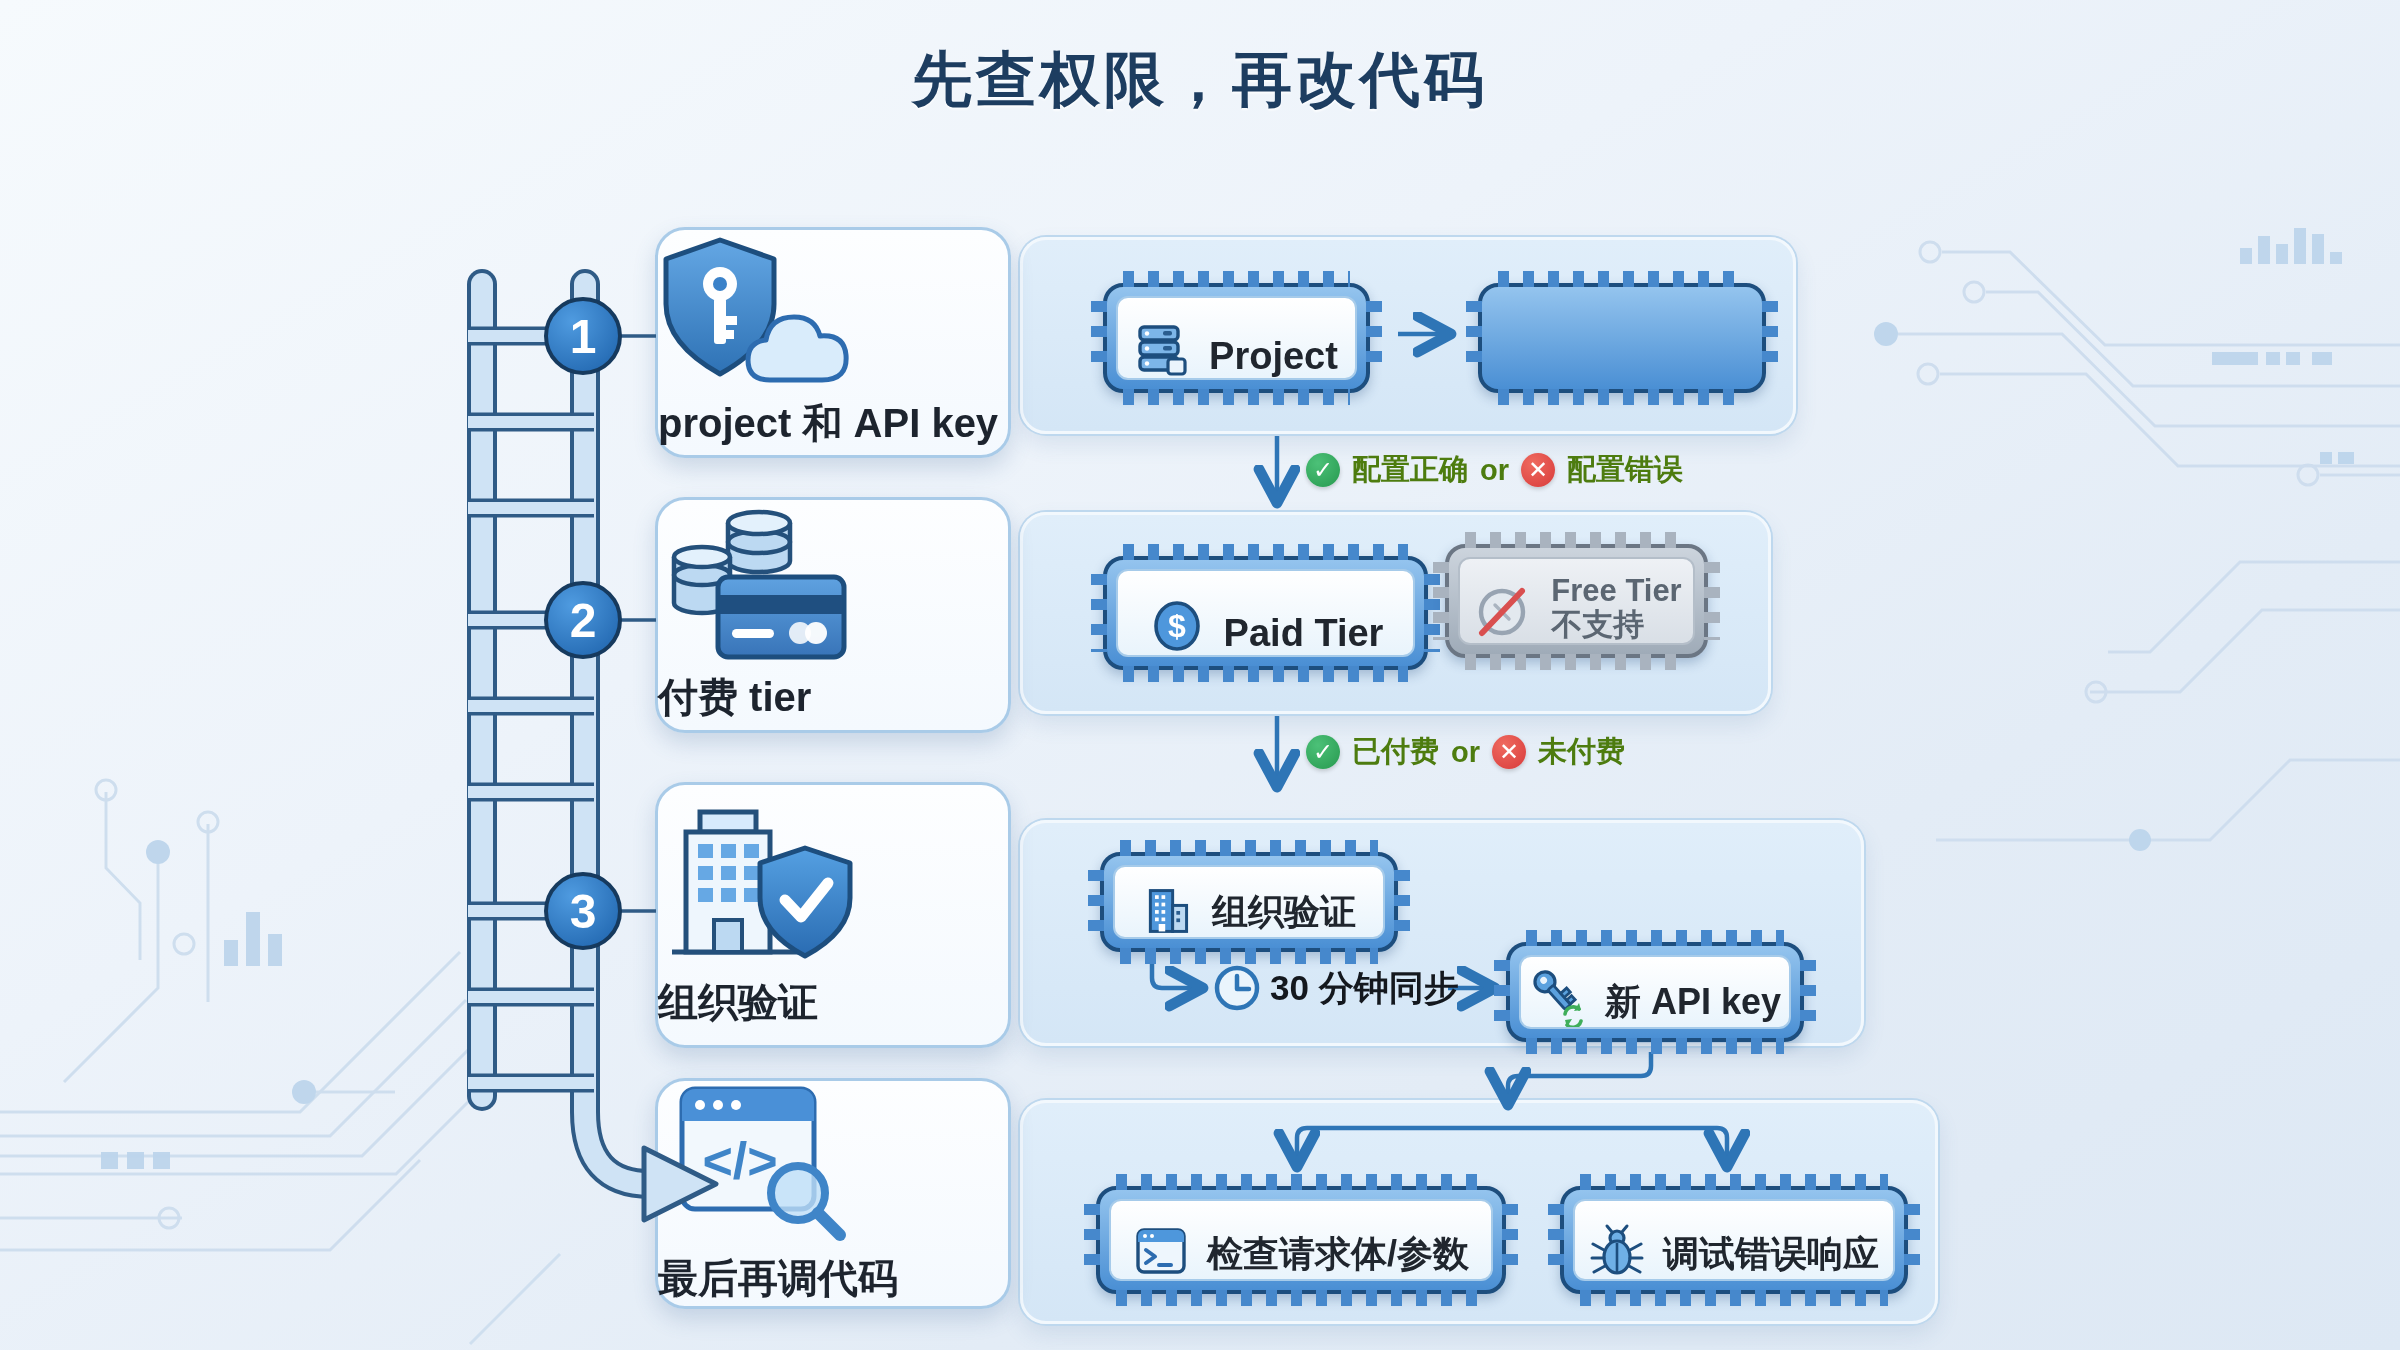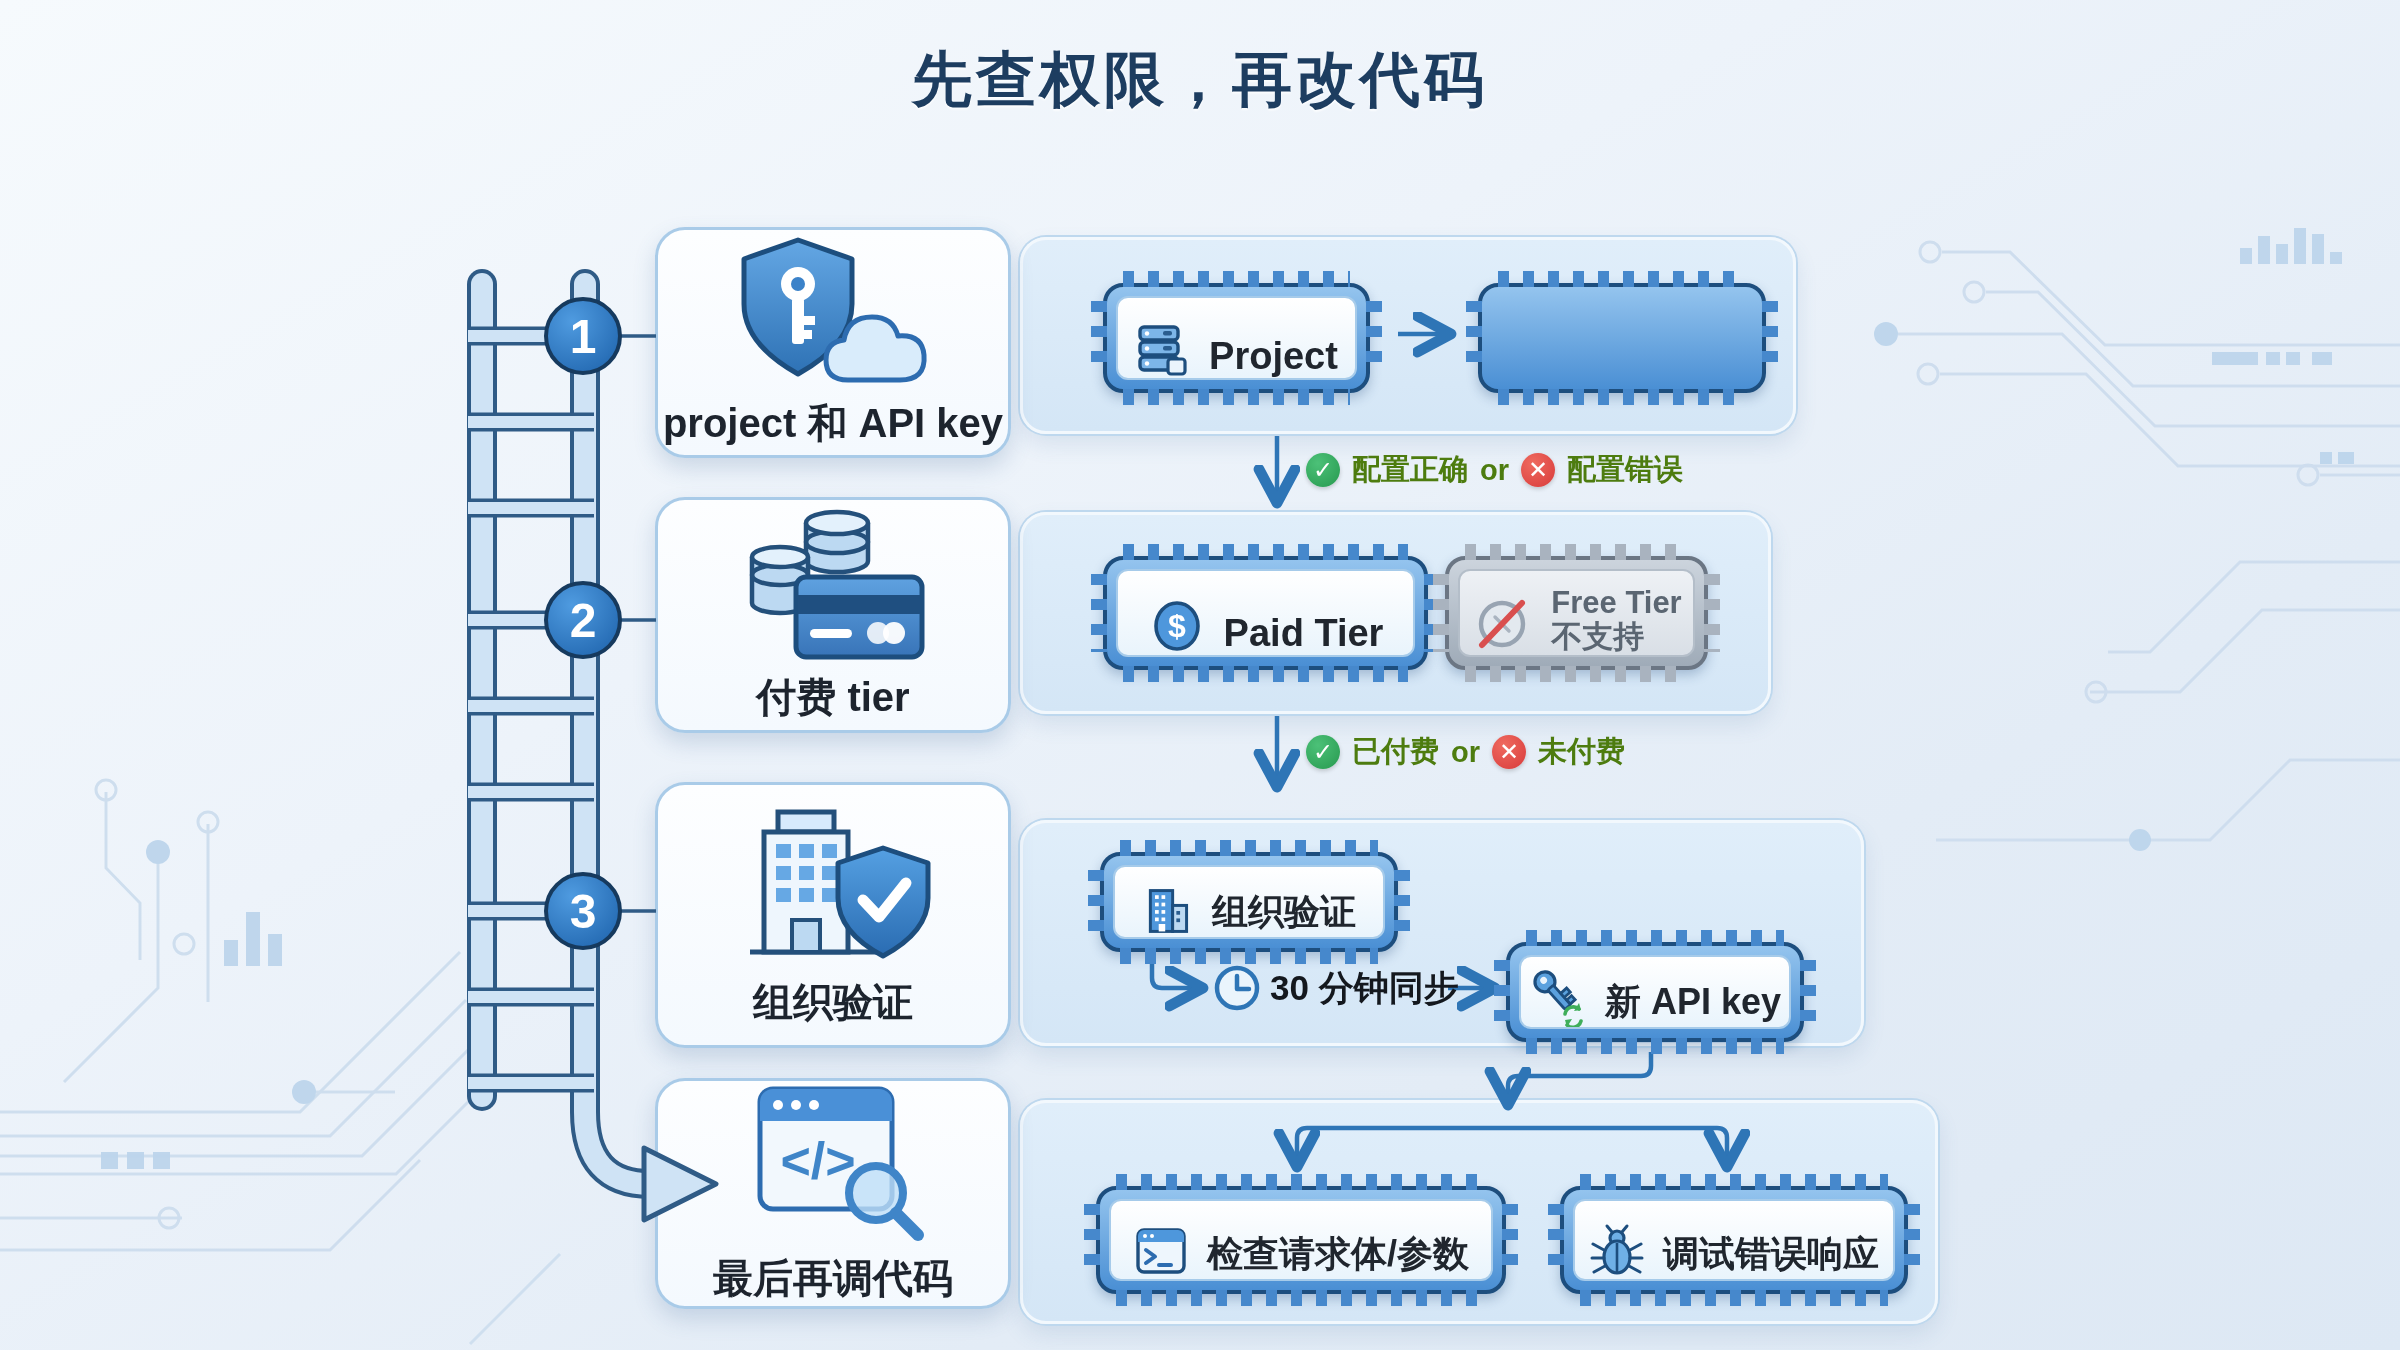--- a/index.html
+++ b/index.html
@@ -25,21 +25,21 @@
     border:3px solid #f2f8fd;
     box-shadow:0 0 0 2px #bed8ee, 0 10px 22px rgba(70,110,160,.14);
     border-radius:26px;z-index:1;
   }
   
   .card{
     background:linear-gradient(180deg,#fdfeff 0%,#f4f9fe 100%);
     border:3px solid #a9cbe8;
     box-shadow:0 10px 22px rgba(60,100,150,.20);
     border-radius:30px;z-index:1;
-    display:flex;flex-direction:column;align-items:center;justify-content:center;gap:10px;
+    display:flex;flex-direction:column;align-items:flex-start;justify-content:center;gap:10px;
   }
   .card-label{font-size:40px;font-weight:700;color:#1d242e;}
   
   .chip{
     --tooth:#4688cc;
     background:linear-gradient(180deg,#94c4ee 0%,#4a8fd4 100%);
     border:4px solid #1d4e7e;border-radius:20px;z-index:3;
     box-shadow:0 5px 12px rgba(30,70,120,.28);
   }
   .chip .face{
@@ -288,21 +288,21 @@
     <span class="chip-icon">
       <svg width="58" height="58" viewBox="0 0 58 58">
         <ellipse cx="29" cy="29" rx="21" ry="23" fill="#4e97dc" stroke="#1d4e7e" stroke-width="3.6"></ellipse>
         <text x="29" y="40" font-size="32" font-weight="bold" fill="#ffffff" text-anchor="middle" font-family="Liberation Sans, DejaVu Sans, sans-serif">$</text>
       </svg>
     </span>
     <span class="chip-label">Paid Tier</span>
   </div>
 </div>
 
-<div class="chip gray abs" style="left:1445px;top:556px;width:255px;height:106px">
+<div class="chip gray abs" style="left:1445px;top:544px;width:255px;height:106px">
   <div class="teeth t-top"></div>
     <div class="teeth t-bottom"></div>
     <div class="teeth t-left"></div>
     <div class="teeth t-right"></div>
   <div class="face">
     <span class="chip-icon">
       <svg width="62" height="62" viewBox="0 0 62 62">
         <circle cx="31" cy="31" r="21" fill="#e3e9ef" stroke="#98a4b2" stroke-width="4.4"></circle>
         <path d="M24,24 L38,38 M38,24 L24,38" stroke="#aab4c0" stroke-width="3.4" stroke-linecap="round"></path>
         <path d="M11,52 L51,10" stroke="#d94f4f" stroke-width="6" stroke-linecap="round"></path>

